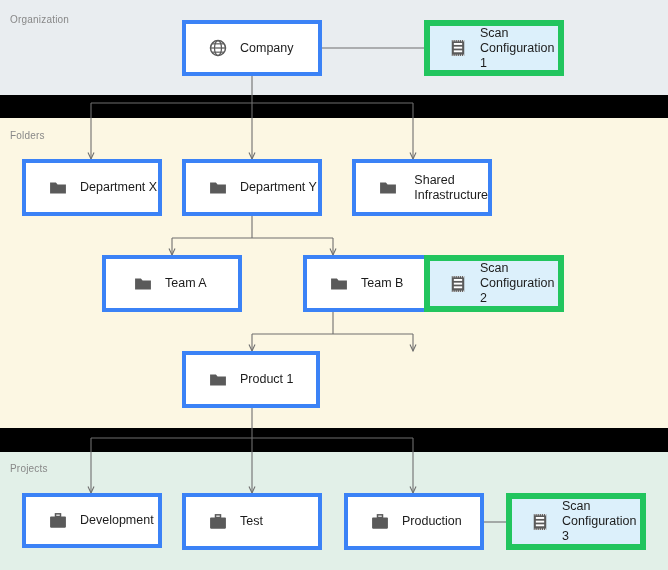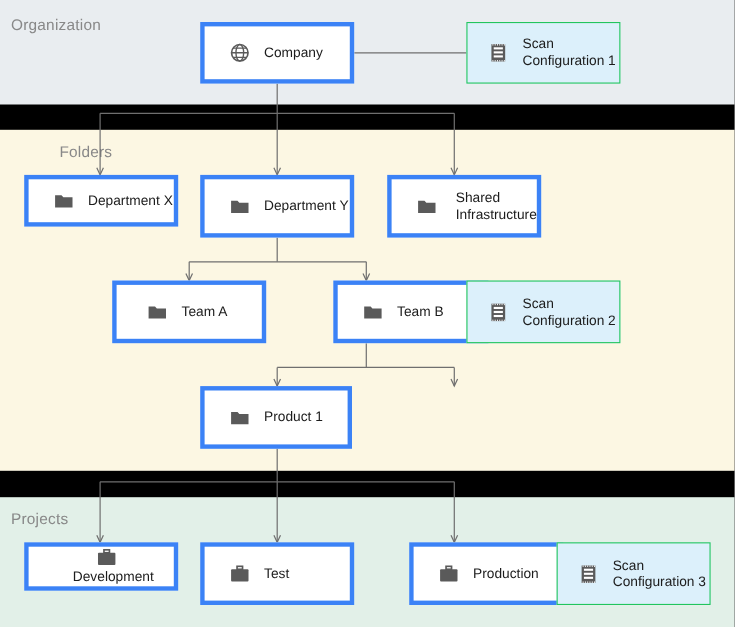--- a/index.html
+++ b/index.html
@@ -21,21 +21,21 @@
     position: absolute;
     left: 0;
     width: 668px;
   }
   #band-organization { top: 0px;   height: 95px;  background: #e9edf0; }
   #band-folders      { top: 118px; height: 310px; background: #fcf7e3; }
   #band-projects     { top: 452px; height: 118px; background: #e2f0e8; }
 
   .band-label {
     position: absolute;
-    font-size: 14px;
+    font-size: 10px;
     color: #888888;
     letter-spacing: 0.2px;
     white-space: nowrap;
   }
 
   
   #wires {
     position: absolute;
     left: 0; top: 0;
     width: 668px;
@@ -47,21 +47,21 @@
     position: absolute;
     box-sizing: border-box;
     display: flex;
     align-items: center;
     background: #ffffff;
     border: 4px solid #3b82f6;
     padding-left: 22px;
   }
   .node.scan {
     background: #dcf0fb;
-    border: 1px solid #22c55e;
+    border: 6px solid #22c55e;
     padding-left: 18px;
   }
   .node-icon {
     flex: 0 0 auto;
     width: 20px;
     height: 20px;
     margin-right: 12px;
     display: block;
   }
   .node-label {
@@ -74,21 +74,21 @@
 </head>
 <body>
 
 <div id="canvas">
 
   <div class="band" id="band-organization"></div>
   <div class="band" id="band-folders"></div>
   <div class="band" id="band-projects"></div>
 
   <div class="band-label" style="left:10px; top:14px;">Organization</div>
-  <div class="band-label" style="left:10px; top:130px;margin-left:44px;">Folders</div>
+  <div class="band-label" style="left:10px; top:130px;">Folders</div>
   <div class="band-label" style="left:10px; top:463px;">Projects</div>
 
   <svg id="wires" viewBox="0 0 668 570" width="668" height="570">
     <defs>
       <marker id="arw" markerWidth="9" markerHeight="9" refX="7.4" refY="4" orient="auto" markerUnits="userSpaceOnUse">
         <path d="M1,1 L7.4,4 L1,7" fill="none" stroke="#6f6f6f" stroke-width="1.1"></path>
       </marker>
     </defs>
     <g fill="none" stroke="#6f6f6f" stroke-width="1.1">
 
@@ -151,21 +151,21 @@
         <rect x="10.6" y="19.9" width="1" height="1.6"></rect>
         <rect x="13.1" y="19.9" width="1" height="1.6"></rect>
         <rect x="15.6" y="19.9" width="1" height="1.6"></rect>
         <rect x="18.1" y="19.9" width="1" height="1.6"></rect>
       </g>
     </svg>
     <span class="node-label">Scan
 Configuration 1</span>
   </div>
 
-  <div class="node" style="left:22px; top:159px; width:140px; height:47px;align-items:center;">
+  <div class="node" style="left:22px; top:159px; width:140px; height:57px;align-items:center;">
     <svg class="node-icon" viewBox="0 0 24 24">
       <path d="M2.5 5.5h7l2 2.2h10v11h-19z" fill="#5a5a5a"></path>
     </svg>
     <span class="node-label">Department X</span>
   </div>
 
   <div class="node" style="left:182px; top:159px; width:140px; height:57px;">
     <svg class="node-icon" viewBox="0 0 24 24">
       <path d="M2.5 5.5h7l2 2.2h10v11h-19z" fill="#5a5a5a"></path>
     </svg>
@@ -220,37 +220,37 @@
   </div>
 
   <div class="node" style="left:182px; top:351px; width:138px; height:57px;">
     <svg class="node-icon" viewBox="0 0 24 24">
       <path d="M2.5 5.5h7l2 2.2h10v11h-19z" fill="#5a5a5a"></path>
     </svg>
     <span class="node-label">Product 1</span>
   </div>
 
 
-  <div class="node" style="left:22px; top:493px; width:140px; height:44px;flex-direction:column;">
+  <div class="node" style="left:22px; top:493px; width:140px; height:55px;">
     <svg class="node-icon" viewBox="0 0 24 24">
       <rect x="9" y="3.4" width="6" height="3.2" fill="none" stroke="#5a5a5a" stroke-width="1.8"></rect>
       <rect x="2.5" y="6.6" width="19" height="13.4" rx="1" fill="#5a5a5a"></rect>
     </svg>
     <span class="node-label">Development</span>
   </div>
 
   <div class="node" style="left:182px; top:493px; width:140px; height:57px;">
     <svg class="node-icon" viewBox="0 0 24 24">
       <rect x="9" y="3.4" width="6" height="3.2" fill="none" stroke="#5a5a5a" stroke-width="1.8"></rect>
       <rect x="2.5" y="6.6" width="19" height="13.4" rx="1" fill="#5a5a5a"></rect>
     </svg>
     <span class="node-label">Test</span>
   </div>
 
-  <div class="node" style="left:344px; top:493px; width:140px; height:57px;margin-left:28px;">
+  <div class="node" style="left:344px; top:493px; width:140px; height:57px;">
     <svg class="node-icon" viewBox="0 0 24 24">
       <rect x="9" y="3.4" width="6" height="3.2" fill="none" stroke="#5a5a5a" stroke-width="1.8"></rect>
       <rect x="2.5" y="6.6" width="19" height="13.4" rx="1" fill="#5a5a5a"></rect>
     </svg>
     <span class="node-label">Production</span>
   </div>
 
   <div class="node scan" style="left:506px; top:493px; width:140px; height:57px;">
     <svg class="node-icon" viewBox="0 0 24 24">
       <rect x="4.5" y="2.5" width="15" height="19" fill="#5a5a5a"></rect>

